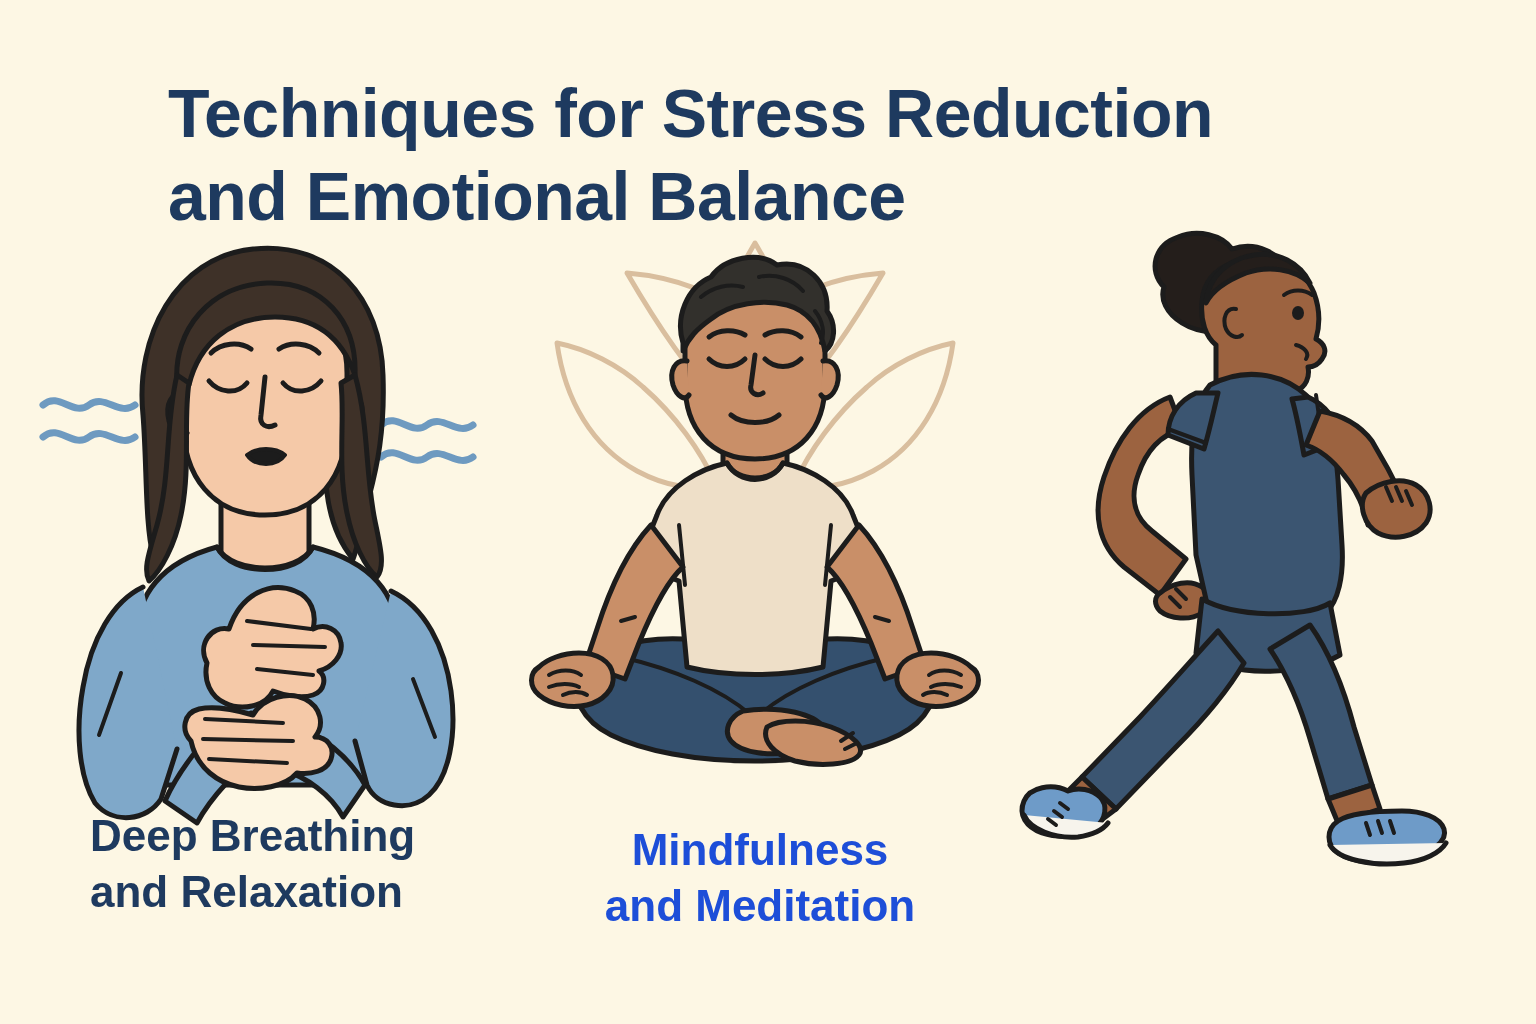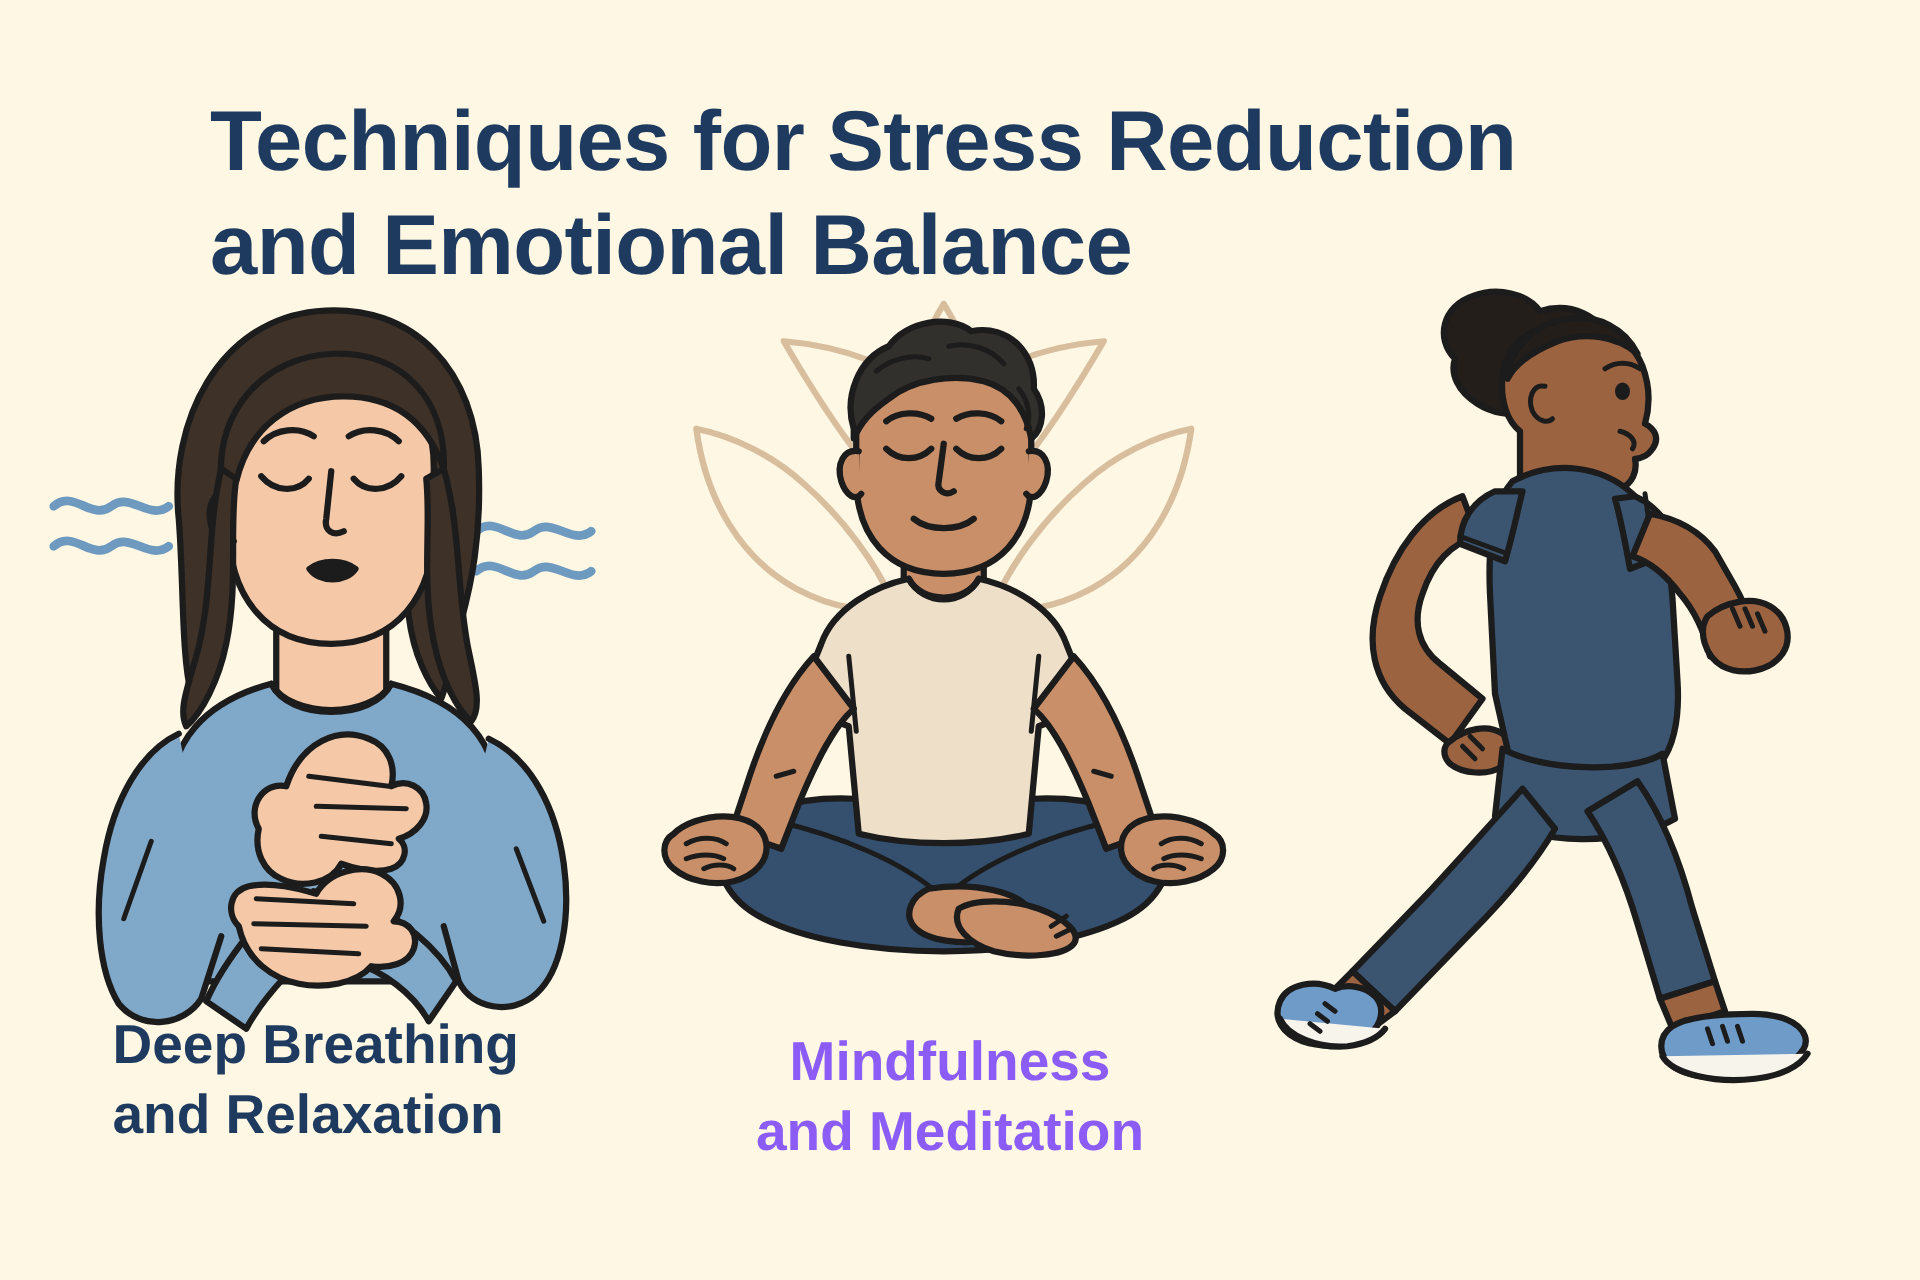--- a/index.html
+++ b/index.html
@@ -230,16 +230,16 @@
         <path d="M318,596 C306,604 306,620 318,628 C332,638 362,640 388,634 C412,628 428,616 424,604 C420,592 402,586 382,586 C358,586 330,588 318,596 Z" fill="#6E9BC8" stroke="#1C1C1C"></path>
         <path d="M310,620 C318,634 352,642 384,638 C404,636 420,628 426,618" stroke="#1C1C1C" stroke-width="5" fill="#F7F4EC"></path>
         <path d="M346,598 L350,610 M358,596 L362,608 M370,596 L374,608" stroke-width="4"></path>
 
       </g>
     </svg>
   </div>
 
   <div class="caption" id="caption-1" style="color: rgb(30, 58, 95);">Deep Breathing
 and Relaxation</div>
-  <div class="caption" id="caption-2" style="color: #8b5cf6;">Mindfulness
+  <div class="caption" id="caption-2" style="color: #1d4ed8;">Mindfulness
 and Meditation</div>
 
 </div>
 
 </body></html>

